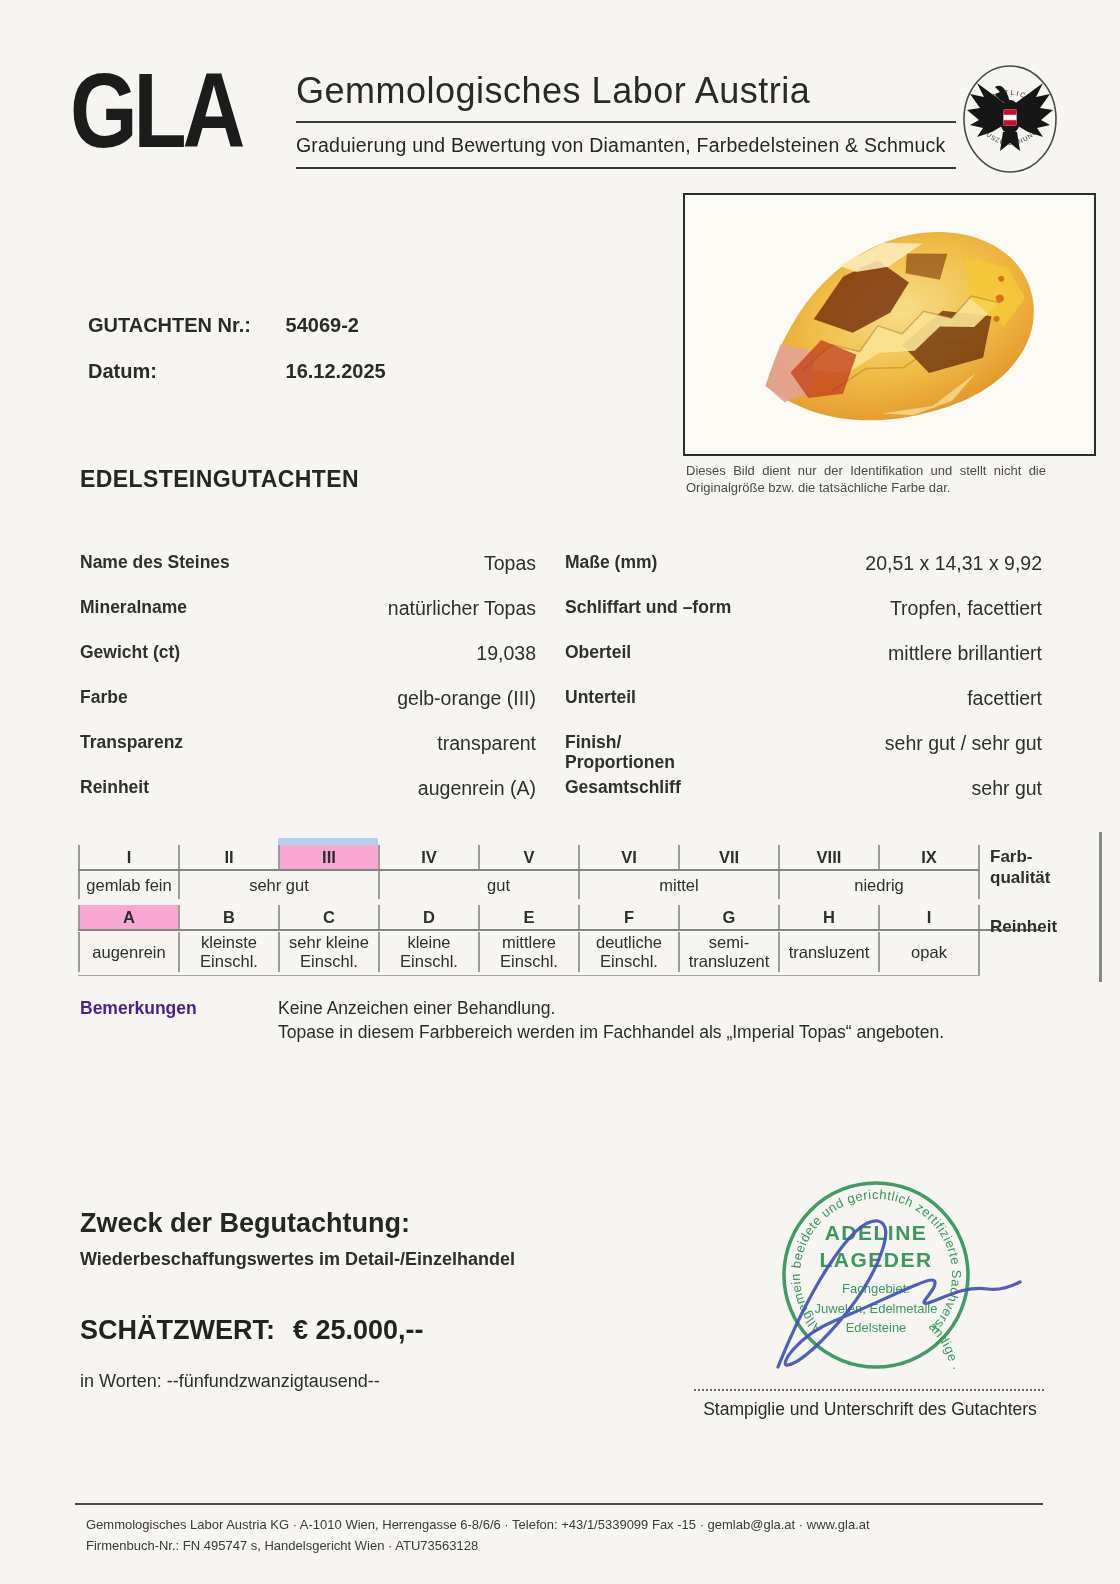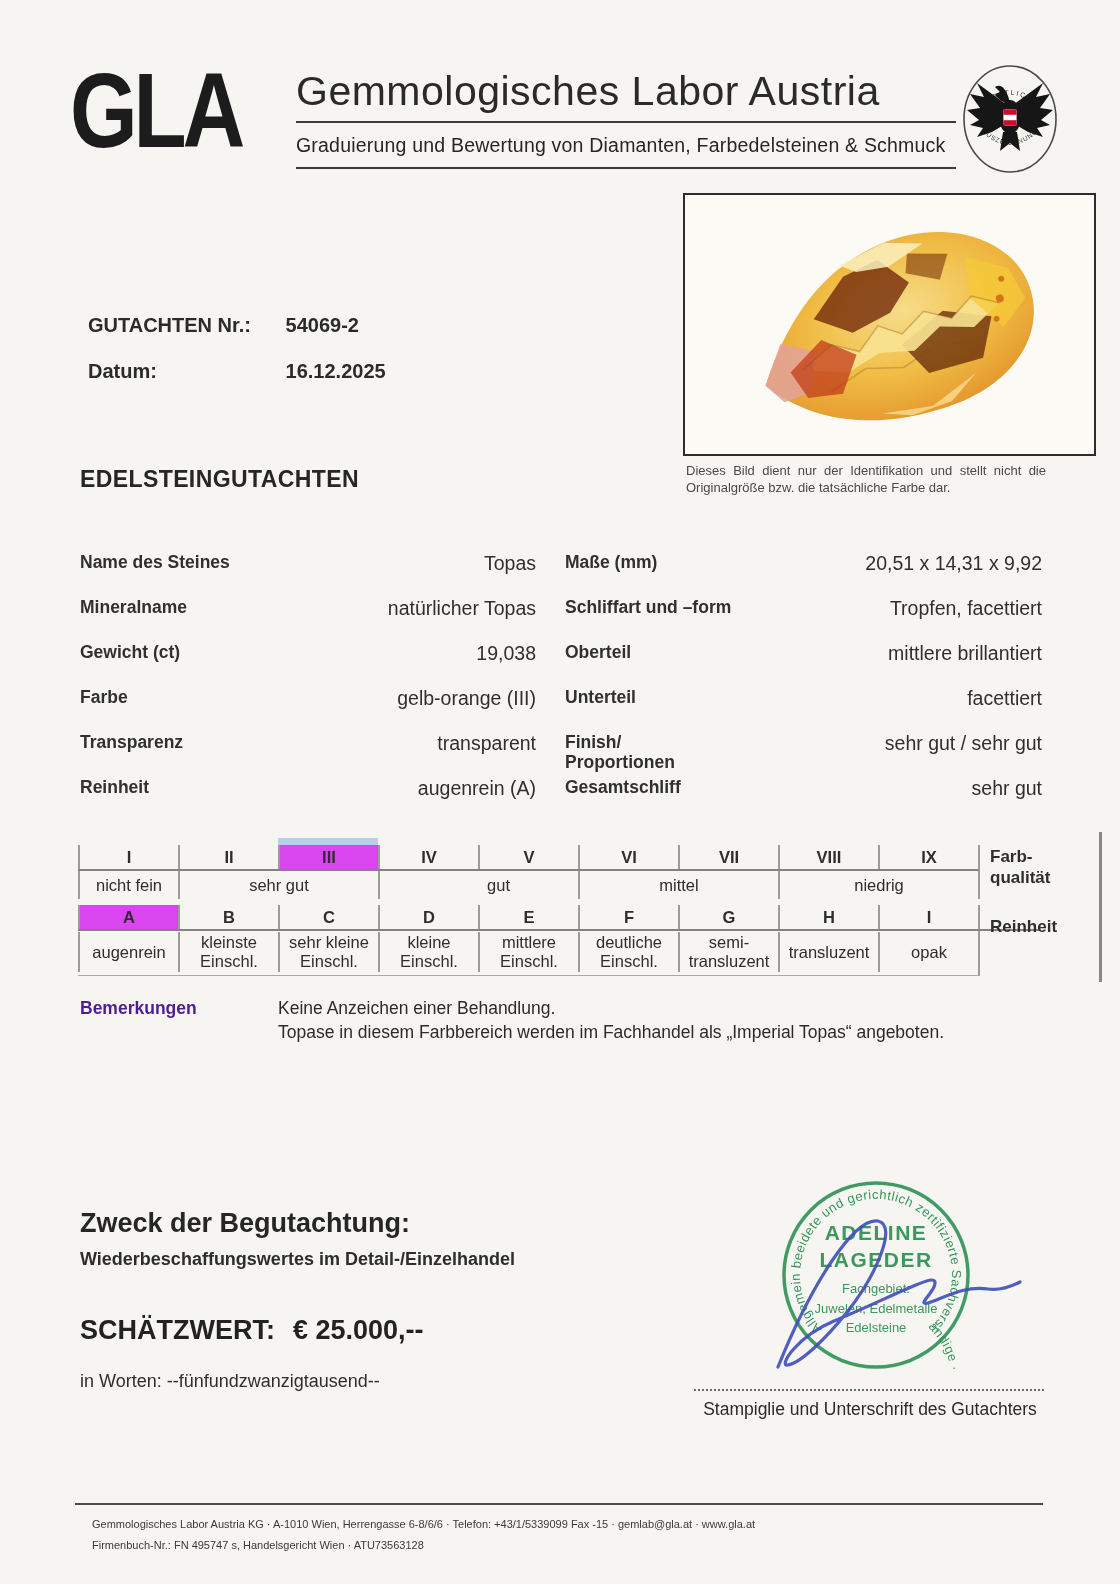--- a/index.html
+++ b/index.html
@@ -3,21 +3,21 @@
 <meta charset="utf-8">
 <style>
   html,body{margin:0;padding:0;}
   body{background:#e8e6e2;font-family:"Liberation Sans","DejaVu Sans",sans-serif;color:#2e2e2e;}
   .page{position:relative;width:1120px;height:1584px;background:#f6f5f1;margin:0 auto;overflow:hidden;}
 
   
   .logo{position:absolute;left:70px;top:60px;font-size:106px;font-weight:700;letter-spacing:-5px;
         color:#1c1c1c;transform:scaleX(.82);transform-origin:left top;line-height:100px;}
   .titleblock{position:absolute;left:296px;top:68px;width:660px;}
-  .title{font-size:41px;font-weight:400;color:#2a2a2a;line-height:46px;letter-spacing:.5px;}
+  .title{font-size:36px;font-weight:400;color:#2a2a2a;line-height:46px;letter-spacing:.5px;}
   .hrule{height:2px;background:#3a3a3a;margin-top:7px;}
   .subtitle{font-size:19.5px;color:#262626;margin-top:11px;letter-spacing:.2px;}
   .emblem{position:absolute;left:960px;top:62px;}
 
   
   .repblock{position:absolute;left:88px;top:314px;}
   .reprow{margin-bottom:23px;font-size:20px;font-weight:700;color:#2b2b2b;}
   .reprow .rlabel{display:inline-block;width:192px;}
   .doctitle{position:absolute;left:80px;top:466px;font-size:23px;font-weight:700;letter-spacing:.4px;color:#262626;}
 
@@ -39,21 +39,21 @@
   .gtable{position:absolute;left:78px;top:845px;width:902px;font-size:16.5px;}
   .trow{display:grid;grid-template-columns:repeat(9,1fr);position:relative;border-right:2px solid #9c9c9c;}
   .trow .cell{display:flex;align-items:center;justify-content:center;text-align:center;
               border-left:2px solid #9c9c9c;position:relative;line-height:19px;}
   .row-codes{height:24px;border-bottom:2px solid #838383;font-weight:700;}
   .row-groups{height:28px;border-right:2px solid #9c9c9c;}
   .row-codes2{height:24px;margin-top:6px;border-bottom:2px solid #838383;font-weight:700;}
   .row-codes2::after{content:"";position:absolute;right:-62px;bottom:-2px;width:62px;height:2px;background:#838383;}
   .row-labels{min-height:40px;padding:1px 0 3px;border-bottom:1.5px solid #a8a8a8;}
   .row-labels .cell{padding:0 3px;}
-  .hl{background:#d946ef;}
+  .hl{background:#f9a8d4;}
   .row-codes .hl::before{content:"";position:absolute;left:-2px;right:0;top:-7px;height:7px;background:#b6cfef;}
   .axis-color{position:absolute;left:912px;top:1px;font-weight:700;font-size:17px;line-height:21px;}
   .axis-clarity{position:absolute;left:912px;top:72px;font-weight:700;font-size:17px;}
   .scan-edge{position:absolute;left:1099px;top:832px;width:3px;height:150px;background:#2e2e2e;opacity:.55;}
 
   
   .remarks-label{position:absolute;left:80px;top:998px;font-size:17.5px;font-weight:700;color:#4c1d95;}
   .remarks-text{position:absolute;left:278px;top:996px;width:770px;font-size:17.5px;line-height:24px;color:#2b2b2b;}
 
   
@@ -63,21 +63,21 @@
   .schaetz .amount{margin-left:18px;}
   .inwords{position:absolute;left:80px;top:1371px;font-size:18px;color:#2e2e2e;}
 
   
   .stamp{position:absolute;left:726px;top:1125px;}
   .sigline{position:absolute;left:694px;top:1389px;width:350px;border-top:2px dotted #6b6b6b;}
   .sigcap{position:absolute;left:694px;top:1399px;width:352px;text-align:center;font-size:17.5px;color:#2b2b2b;}
 
   
   .footrule{position:absolute;left:75px;top:1503px;width:968px;height:2px;background:#4a4a4a;}
-  .footer{position:absolute;left:92px;top:1514px;width:980px;font-size:11px;line-height:21px;color:#3a3a3a;}
+  .footer{position:absolute;left:86px;top:1514px;width:980px;font-size:13px;line-height:21px;color:#3a3a3a;}
 </style>
 </head>
 <body>
 
 <div class="page">
 
   <div class="logo">GLA</div>
   <div class="titleblock">
     <div class="title">Gemmologisches Labor Austria</div>
     <div class="hrule"></div>
@@ -237,21 +237,21 @@
         <div class="cell">II</div>
         <div class="cell hl">III</div>
         <div class="cell">IV</div>
         <div class="cell">V</div>
         <div class="cell">VI</div>
         <div class="cell">VII</div>
         <div class="cell">VIII</div>
         <div class="cell">IX</div>
       </div>
     <div class="trow row-groups" id="row-color-groups">
-        <div class="cell" style="grid-column: span 1;">nicht fein</div>
+        <div class="cell" style="grid-column: span 1;">gemlab fein</div>
         <div class="cell" style="grid-column: span 2;">sehr gut</div>
         <div class="cell" style="grid-column: span 2; padding-left: 39px;">gut</div>
         <div class="cell" style="grid-column: span 2;">mittel</div>
         <div class="cell" style="grid-column: span 2;">niedrig</div>
       </div>
     <div class="trow row-codes2" id="row-clarity-codes">
         <div class="cell hl">A</div>
         <div class="cell">B</div>
         <div class="cell">C</div>
         <div class="cell">D</div>

